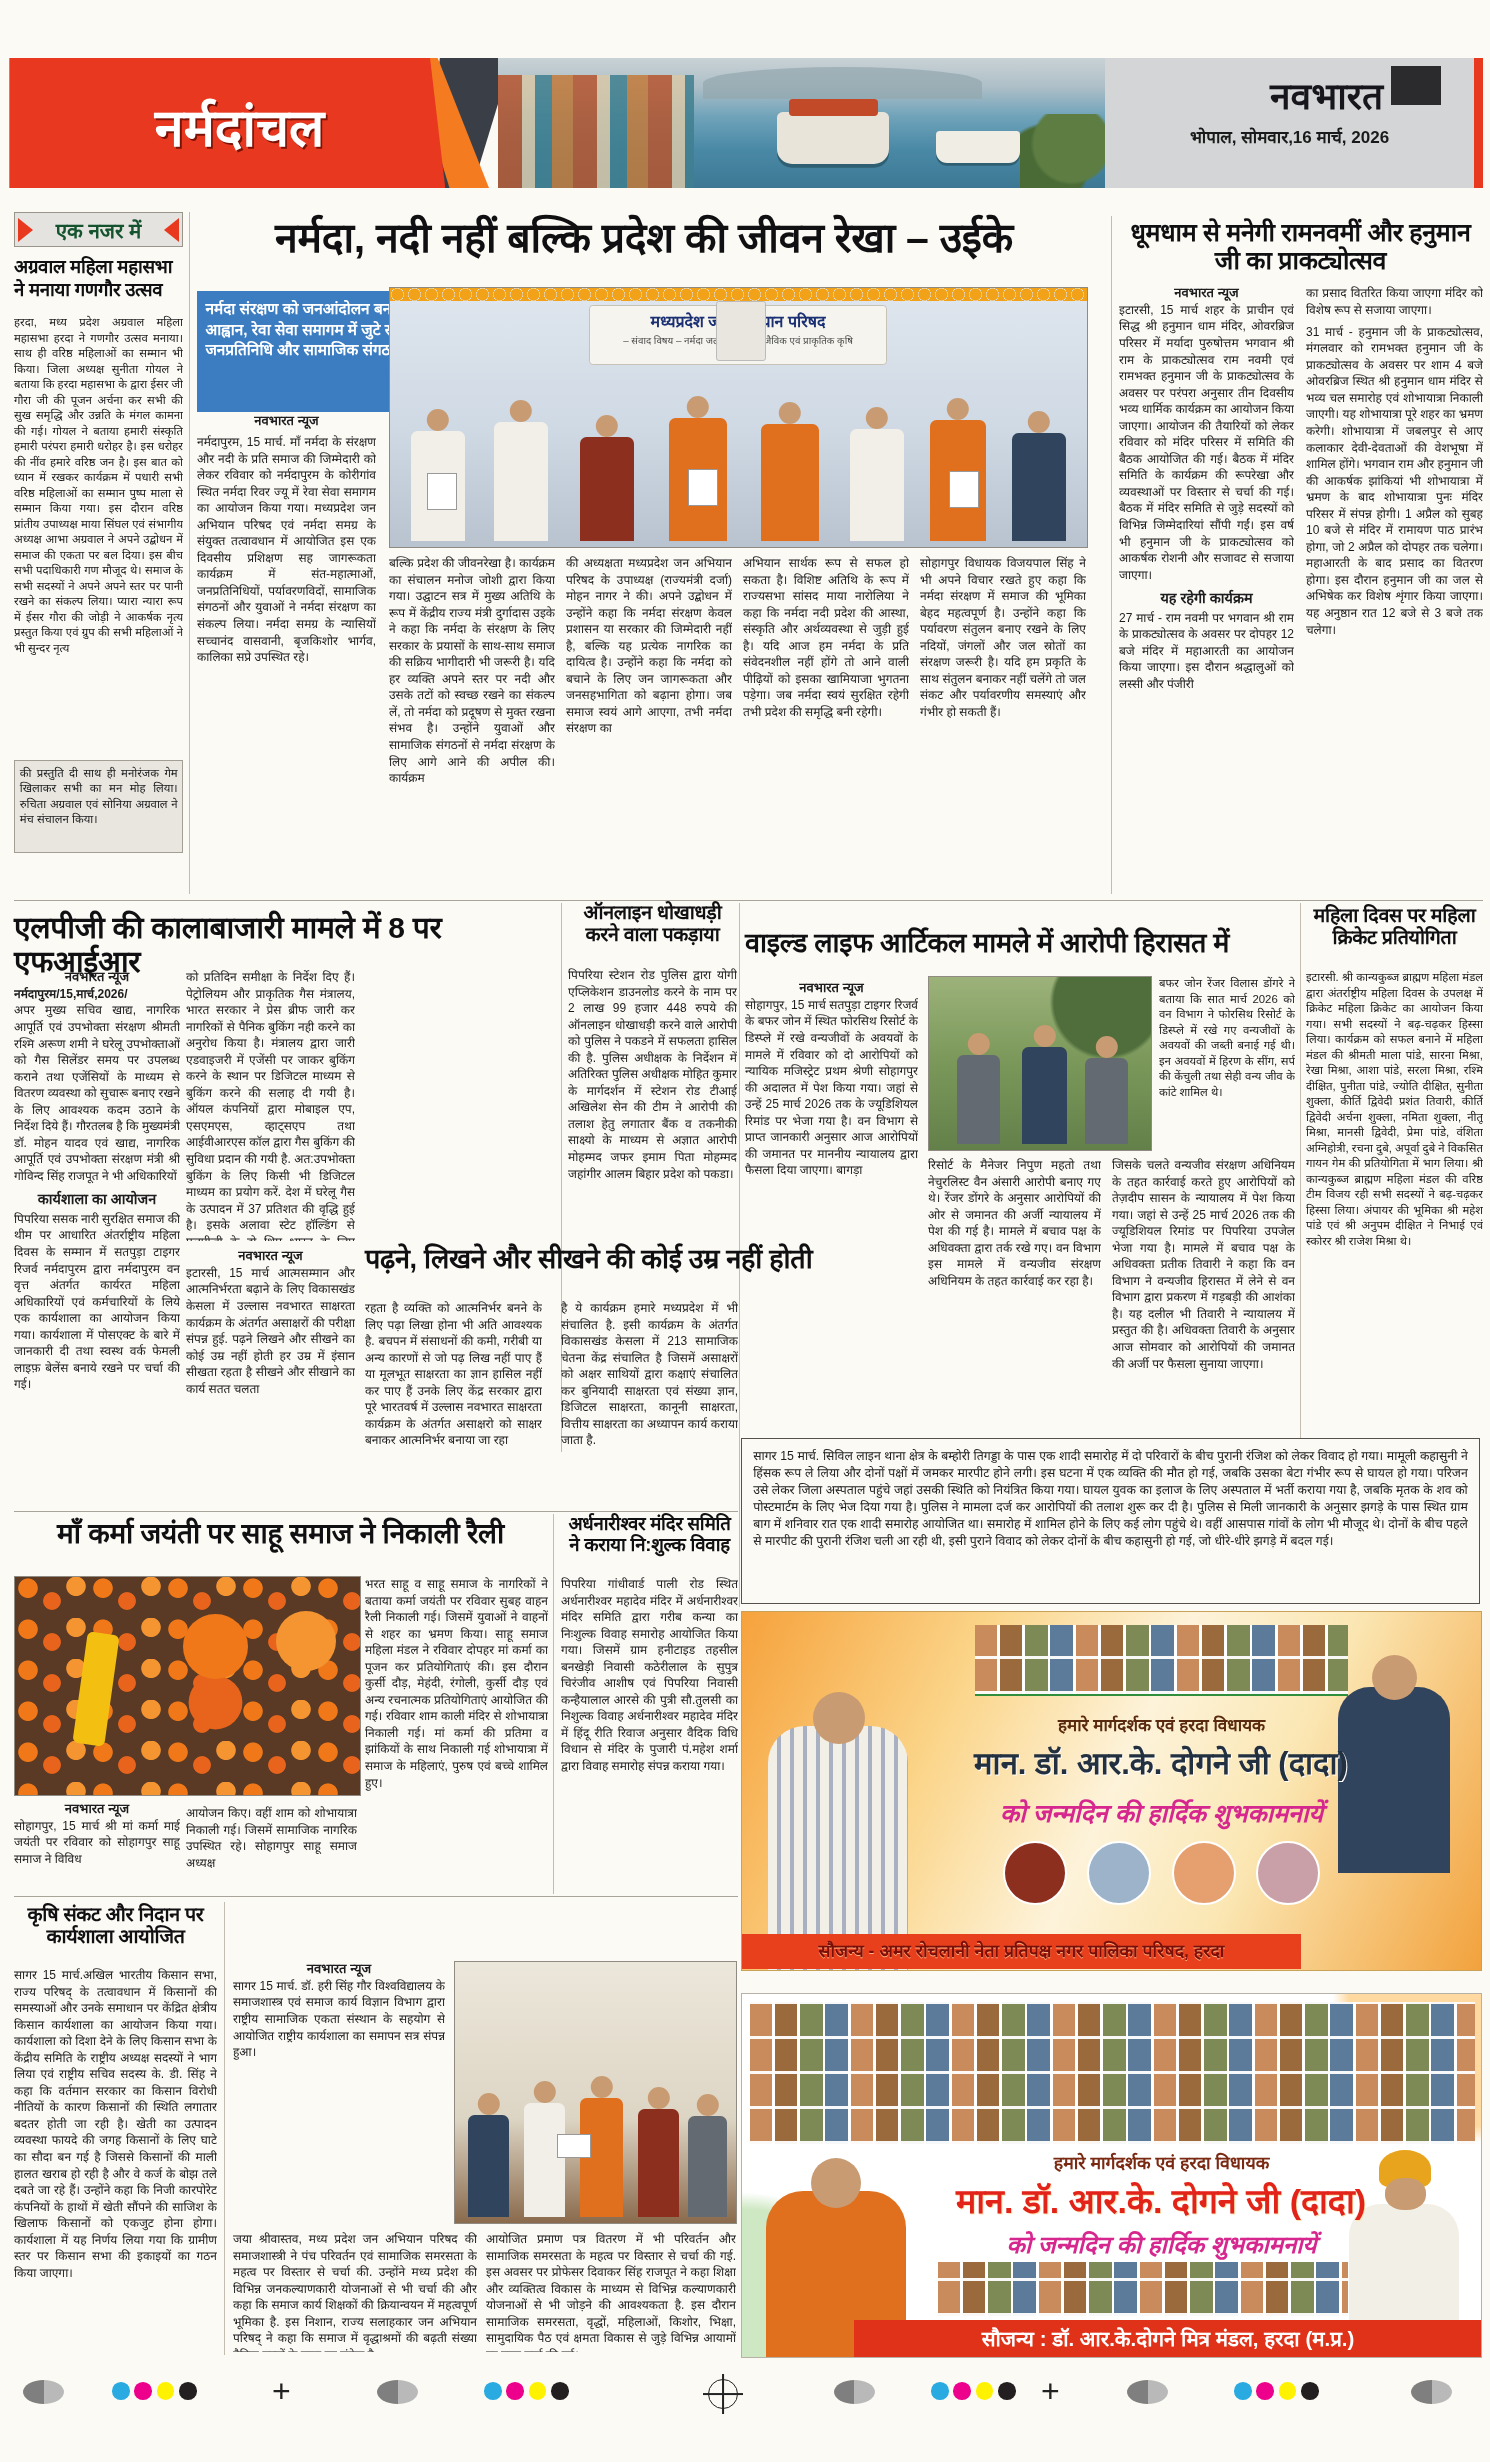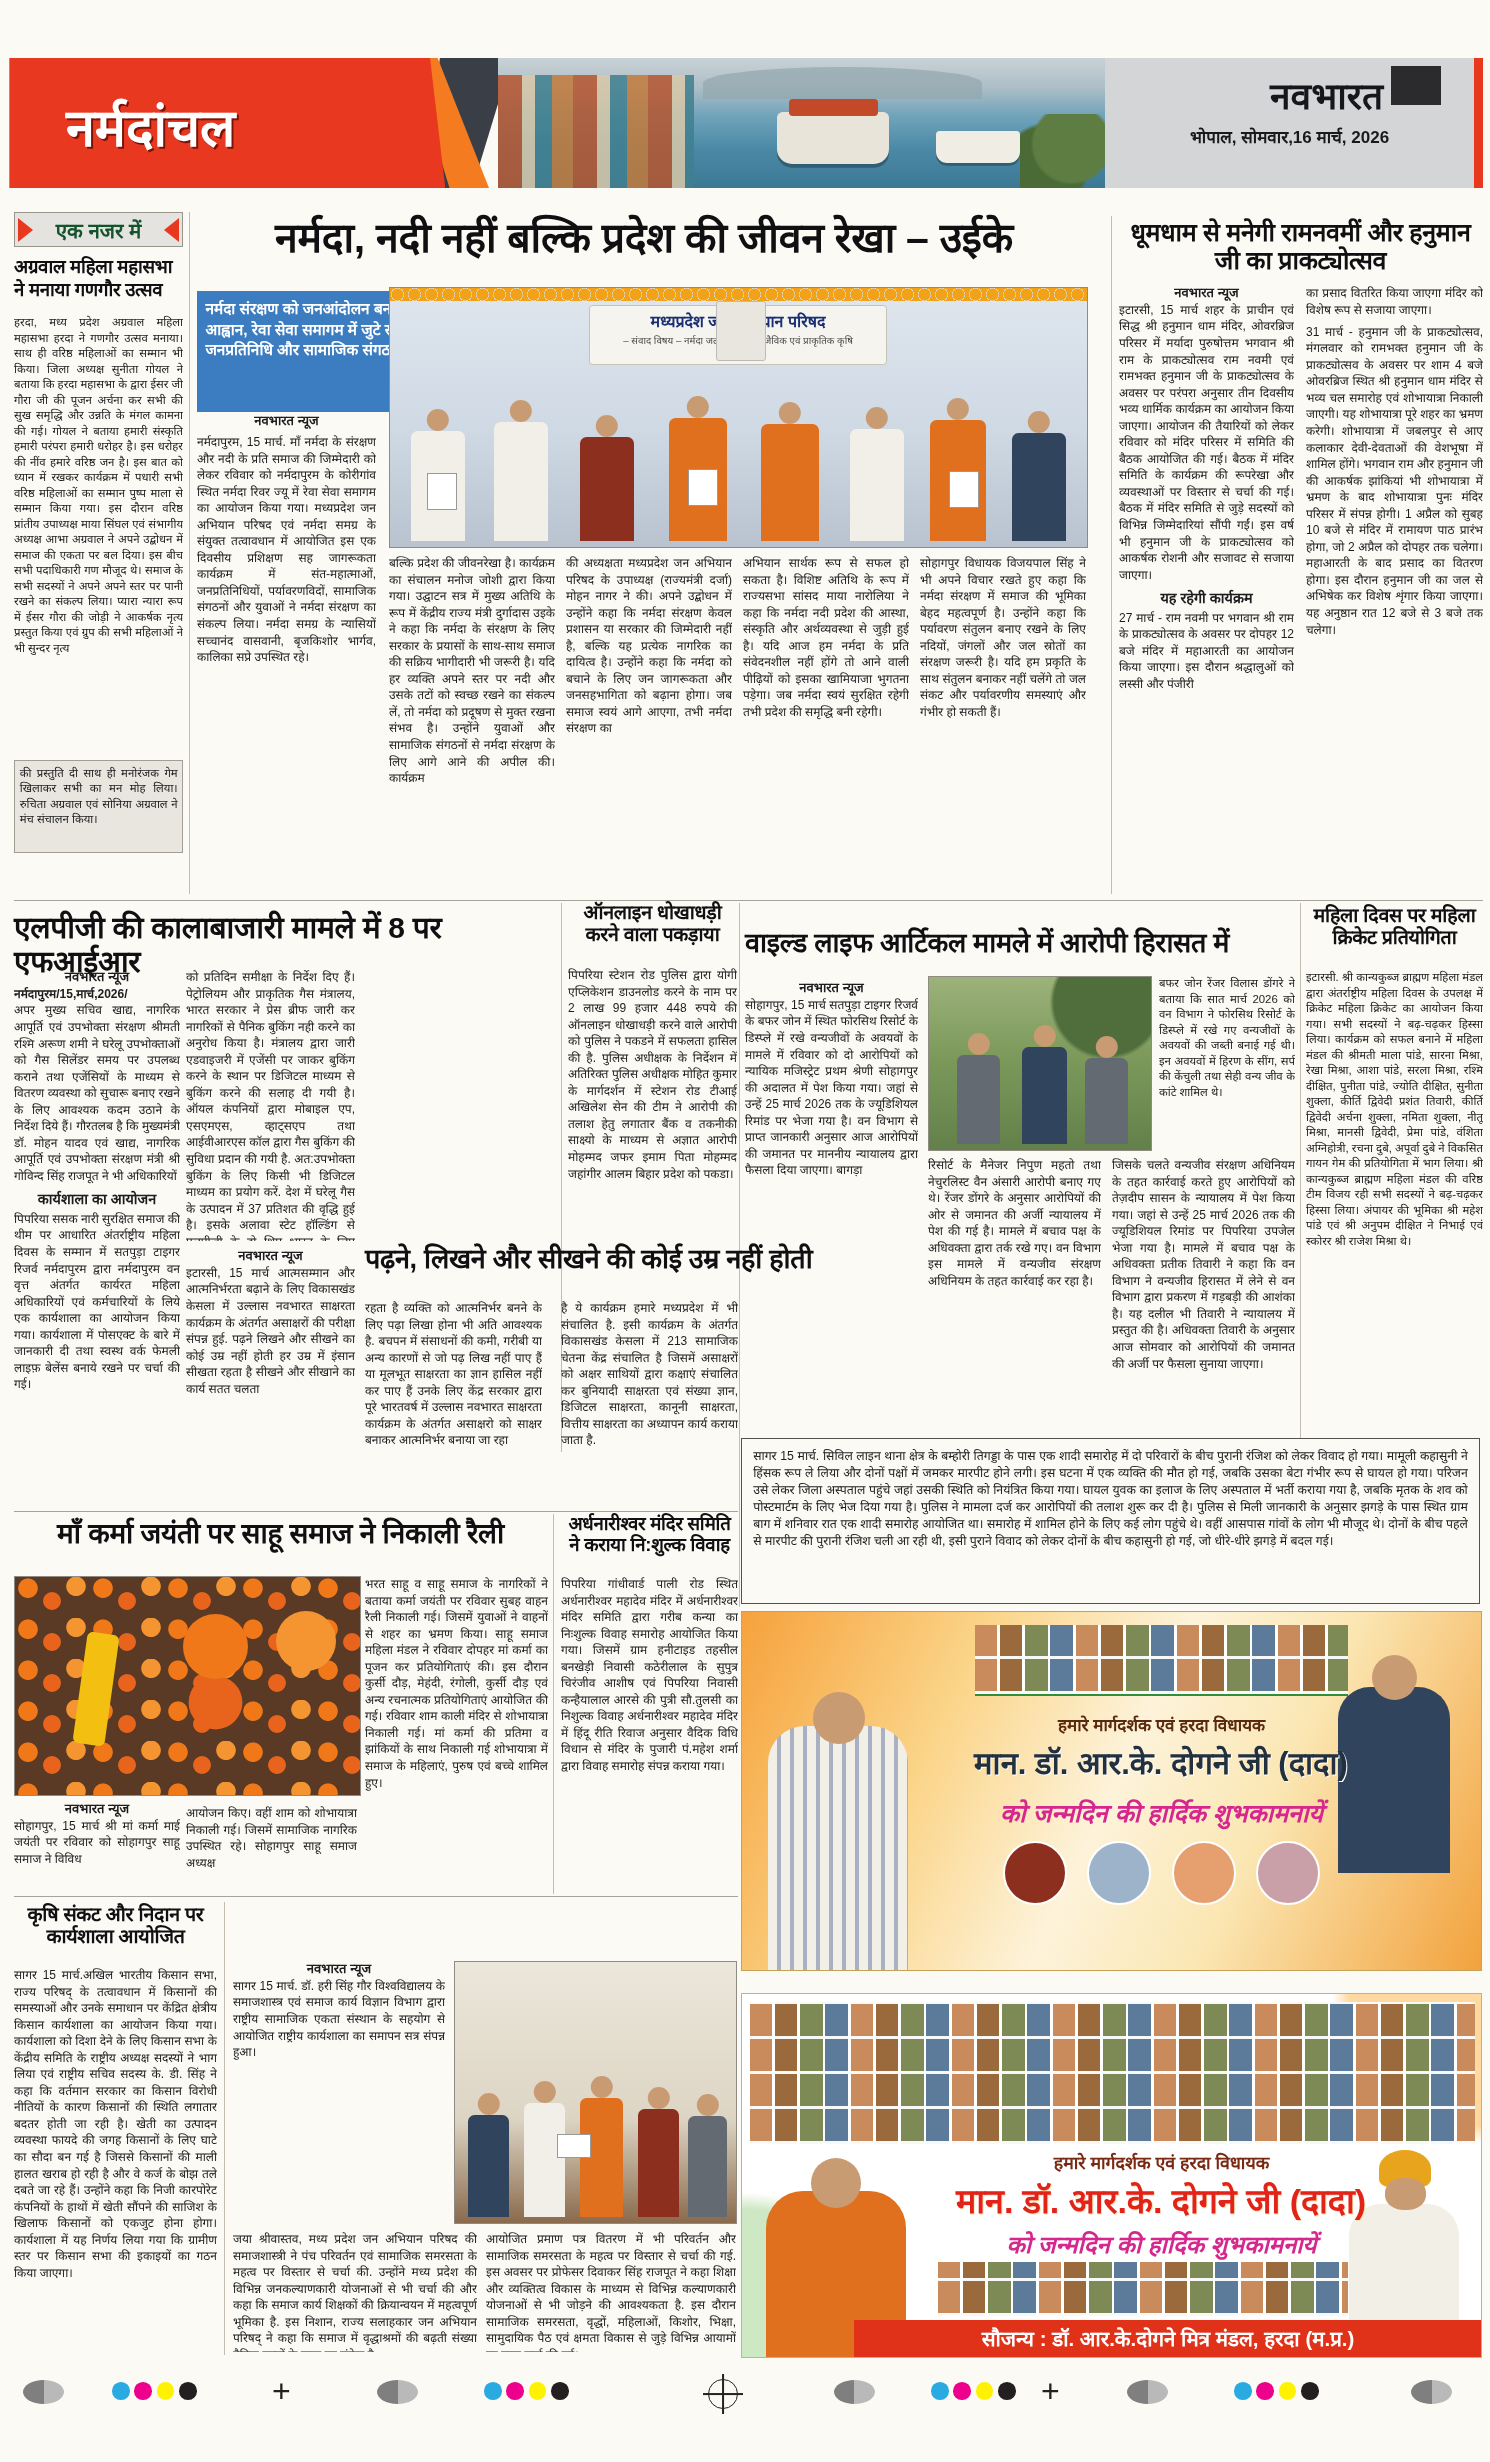--- a/index.html
+++ b/index.html
@@ -42,21 +42,21 @@
 </style>
 </head>
 <body>
 
 <div class="page">
 
   <div class="abs" style="left:0;top:62;left:0px;top:58px;width:1490px;height:130px;">
     <div class="abs" style="left:424px;top:0px;width:88px;height:130px;background:#3a3f47;clip-path:polygon(18% 0,100% 0,55% 100%,0 100%);"></div>
     <div class="abs" style="left:410px;top:0px;width:79px;height:130px;background:#f47b20;clip-path:polygon(0 0,35% 0,100% 100%,50% 100%);"></div>
     <div class="abs" style="left:9.3px;top:0px;width:436px;height:130px;background:#e8381f;clip-path:polygon(0 0,96.5% 0,100% 100%,0 100%);"></div>
-    <div class="abs" style="left:66px;top:32px;width:335px;font-size:52px;font-weight:700;color:#ffffff;text-shadow:1.9px 1.9px 0 #7a1206;">नर्मदांचल</div>
+    <div class="abs" style="left:72px;top:32px;width:335px;text-align:center;font-size:52px;font-weight:700;color:#ffffff;text-shadow:1.9px 1.9px 0 #7a1206;">नर्मदांचल</div>
 
     <div class="photo" style="left:498px;top:0px;width:607px;height:130px;border:none;
          background:linear-gradient(180deg,#c9d2d6 0%,#aebfc7 22%,#6fa3ba 45%,#4a89a6 70%,#3c7894 100%);">
       <div class="abs" style="left:205px;top:9.3px;width:279px;height:32px;background:#93a6ae;border-radius:50% 50% 0 0;opacity:.7;"></div>
       <div class="abs" style="left:0px;top:17px;width:196px;height:114px;background:repeating-linear-gradient(90deg,#b6552e 0 24px,#d8c8a8 24px 37px,#3f7f8f 37px 54px,#c27a3a 54px 75px);opacity:.85;"></div>
       <div class="abs" style="left:279px;top:54px;width:112px;height:52px;background:#e8e4da;border-radius:5.6px 5.6px 15px 15px;box-shadow:0 3.7px 0 #2f5f72;"></div>
       <div class="abs" style="left:291px;top:41px;width:89px;height:17px;background:#c24a28;border-radius:3.7px;"></div>
       <div class="abs" style="left:438px;top:73px;width:84px;height:32px;background:#f0ede4;border-radius:3.7px 3.7px 11.2px 11.2px;box-shadow:0 2.8px 0 #2f5f72;"></div>
       <div class="abs" style="left:522px;top:56px;width:86px;height:75px;background:radial-gradient(circle at 60% 40%,#5d7d43 0 55%,transparent 60%),radial-gradient(circle at 30% 70%,#4a6b36 0 50%,transparent 55%);"></div>
     </div>
@@ -226,20 +226,21 @@
     <div class="abs" style="left:630px;top:43px;width:45px;height:45px;border-radius:50%;background:#c99b72;"></div>
     <div class="abs" style="left:196px;top:101px;width:447px;text-align:center;font-size:17px;font-weight:700;color:#5a2a10;">हमारे मार्गदर्शक एवं हरदा विधायक</div>
     <div class="abs" style="left:177px;top:129px;width:484px;text-align:center;font-size:31px;font-weight:700;color:#22303f;text-shadow:0.9px 0.9px 0 #fff;">मान. डॉ. आर.के. दोगने जी (दादा)</div>
     <div class="abs" style="left:196px;top:183px;width:447px;text-align:center;font-size:25px;font-weight:700;font-style:italic;color:#d6278f;">को जन्मदिन की हार्दिक शुभकामनायें</div>
     <div class="abs" style="left:233px;top:229px;width:373px;height:65px;display:flex;gap:20.5px;justify-content:center;">
       <span style="width:60px;height:60px;border-radius:50%;background:#8d2f1f;border:2.8px solid #fff;display:block;"></span>
       <span style="width:60px;height:60px;border-radius:50%;background:#9db3c9;border:2.8px solid #fff;display:block;"></span>
       <span style="width:60px;height:60px;border-radius:50%;background:#e6a070;border:2.8px solid #fff;display:block;"></span>
       <span style="width:60px;height:60px;border-radius:50%;background:#caa0a8;border:2.8px solid #fff;display:block;"></span>
     </div>
+    <div class="abs" style="left:0px;top:322px;width:559px;height:35px;background:#e8401c;color:#7a0f0a;font-weight:700;font-size:17.7px;text-align:center;line-height:35px;text-shadow:0 0.9px 0 #ffb080;">सौजन्य - अमर रोचलानी नेता प्रतिपक्ष नगर पालिका परिषद, हरदा</div>
   </div>
 
   <div class="abs" style="left:741px;top:1993px;width:739px;height:363px;border:0.9px solid #b6b2a8;overflow:hidden;
               background:radial-gradient(circle at 0% 100%,#cfe8c4 0 18%,transparent 20%),radial-gradient(circle at 100% 0%,#ffd9a0 0 16%,transparent 18%),#ffffff;">
     <div class="grid-portraits abs" style="left:7.5px;top:7.5px;width:725px;height:142px;"></div>
     <div class="abs" style="left:24px;top:197px;width:140px;height:166px;background:#e0701d;border-radius:37px 37px 0 0;"></div>
     <div class="abs" style="left:69px;top:164px;width:50px;height:50px;border-radius:50%;background:#c99b72;"></div>
     <div class="abs" style="left:607px;top:210px;width:110px;height:153px;background:#f2efe6;border-radius:32px 32px 0 0;"></div>
     <div class="abs" style="left:637px;top:156px;width:52px;height:37px;border-radius:50% 50% 20% 20%;background:#e8a41c;"></div>
     <div class="abs" style="left:643px;top:184px;width:41px;height:32px;border-radius:46%;background:#c99b72;"></div>

